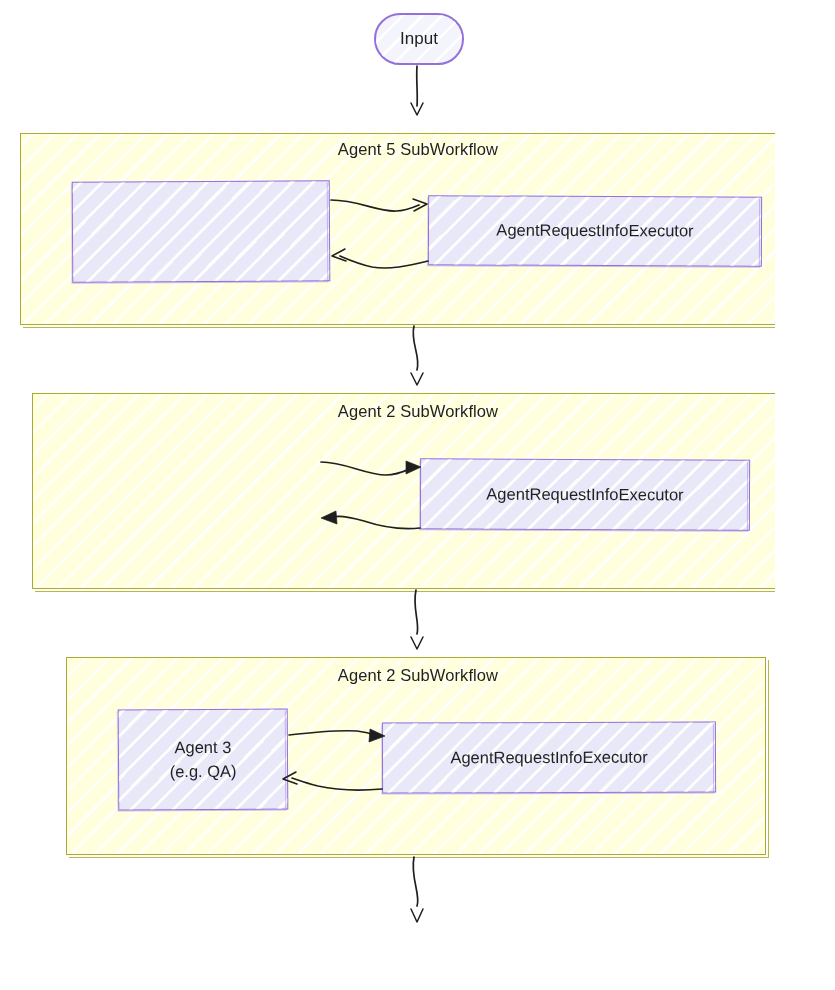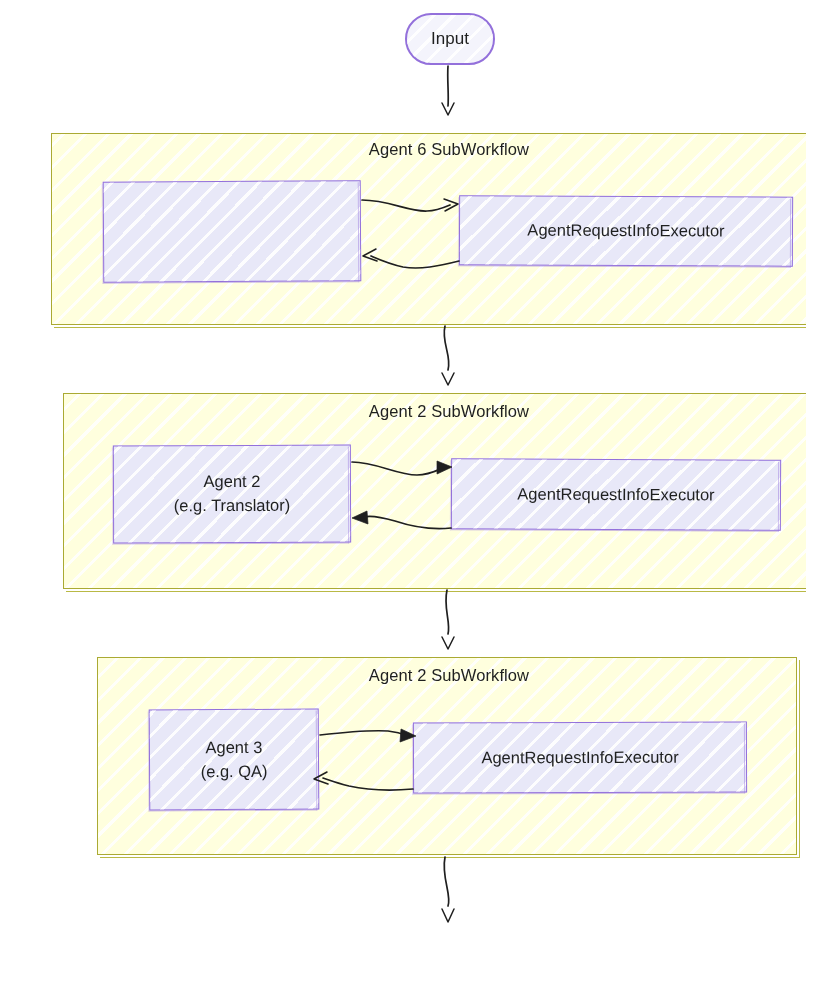--- a/index.html
+++ b/index.html
@@ -8,21 +8,20 @@
     padding: 0;
     background: #ffffff;
   }
   #diagram-root {
     position: relative;
     width: 775px;
     height: 990px;
     background: #ffffff;
     font-family: "Liberation Sans", sans-serif;
     overflow: hidden;
-    margin-left: 31px;
   }
   svg.layer {
     position: absolute;
     left: 0;
     top: 0;
     width: 835px;
     height: 990px;
     overflow: visible;
   }
   #edge-layer { z-index: 40; pointer-events: none; }
@@ -177,44 +176,37 @@
 
 <div id="diagram-root">
 
   <div class="terminal" style="left:374px; top:13px; width:90px; height:52px;">
     <span class="hatch"></span>
     <span class="term-label">Input</span>
   </div>
 
   <div class="cluster-shadow" style="left:23px; top:136px; width:788px; height:192px;"></div>
   <div class="cluster" style="left:20px; top:133px; width:788px; height:192px;"></div>
-  <div class="cluster-title" style="left:418px; top:140px;">Agent 6 SubWorkflow</div>
+  <div class="cluster-title" style="left:418px; top:140px;">Agent 5 SubWorkflow</div>
 
   <div class="node skew-a" style="left:72px; top:181px; width:258px; height:101px;">
     <span class="hatch"></span>
   </div>
 
   <div class="node skew-b" style="left:428px; top:196px; width:334px; height:70px;">
     <span class="hatch"></span>
     <span class="node-label">
       <span class="node-label-line">AgentRequestInfoExecutor</span>
     </span>
   </div>
 
   <div class="cluster-shadow" style="left:35px; top:396px; width:766px; height:196px;"></div>
   <div class="cluster" style="left:32px; top:393px; width:766px; height:196px;"></div>
   <div class="cluster-title" style="left:418px; top:402px;">Agent 2 SubWorkflow</div>
 
-  <div class="node skew-c" style="left:82px; top:445px; width:238px; height:98px;">
-    <span class="hatch"></span>
-    <span class="node-label">
-      <span class="node-label-line">Agent 2</span>
-      <span class="node-label-line">(e.g. Translator)</span>
-    </span>
-  </div>
 
   <div class="node skew-b" style="left:420px; top:459px; width:330px; height:71px;">
     <span class="hatch"></span>
     <span class="node-label">
       <span class="node-label-line">AgentRequestInfoExecutor</span>
     </span>
   </div>
 
   <div class="cluster-shadow" style="left:69px; top:660px; width:700px; height:198px;"></div>
   <div class="cluster" style="left:66px; top:657px; width:700px; height:198px;"></div>

